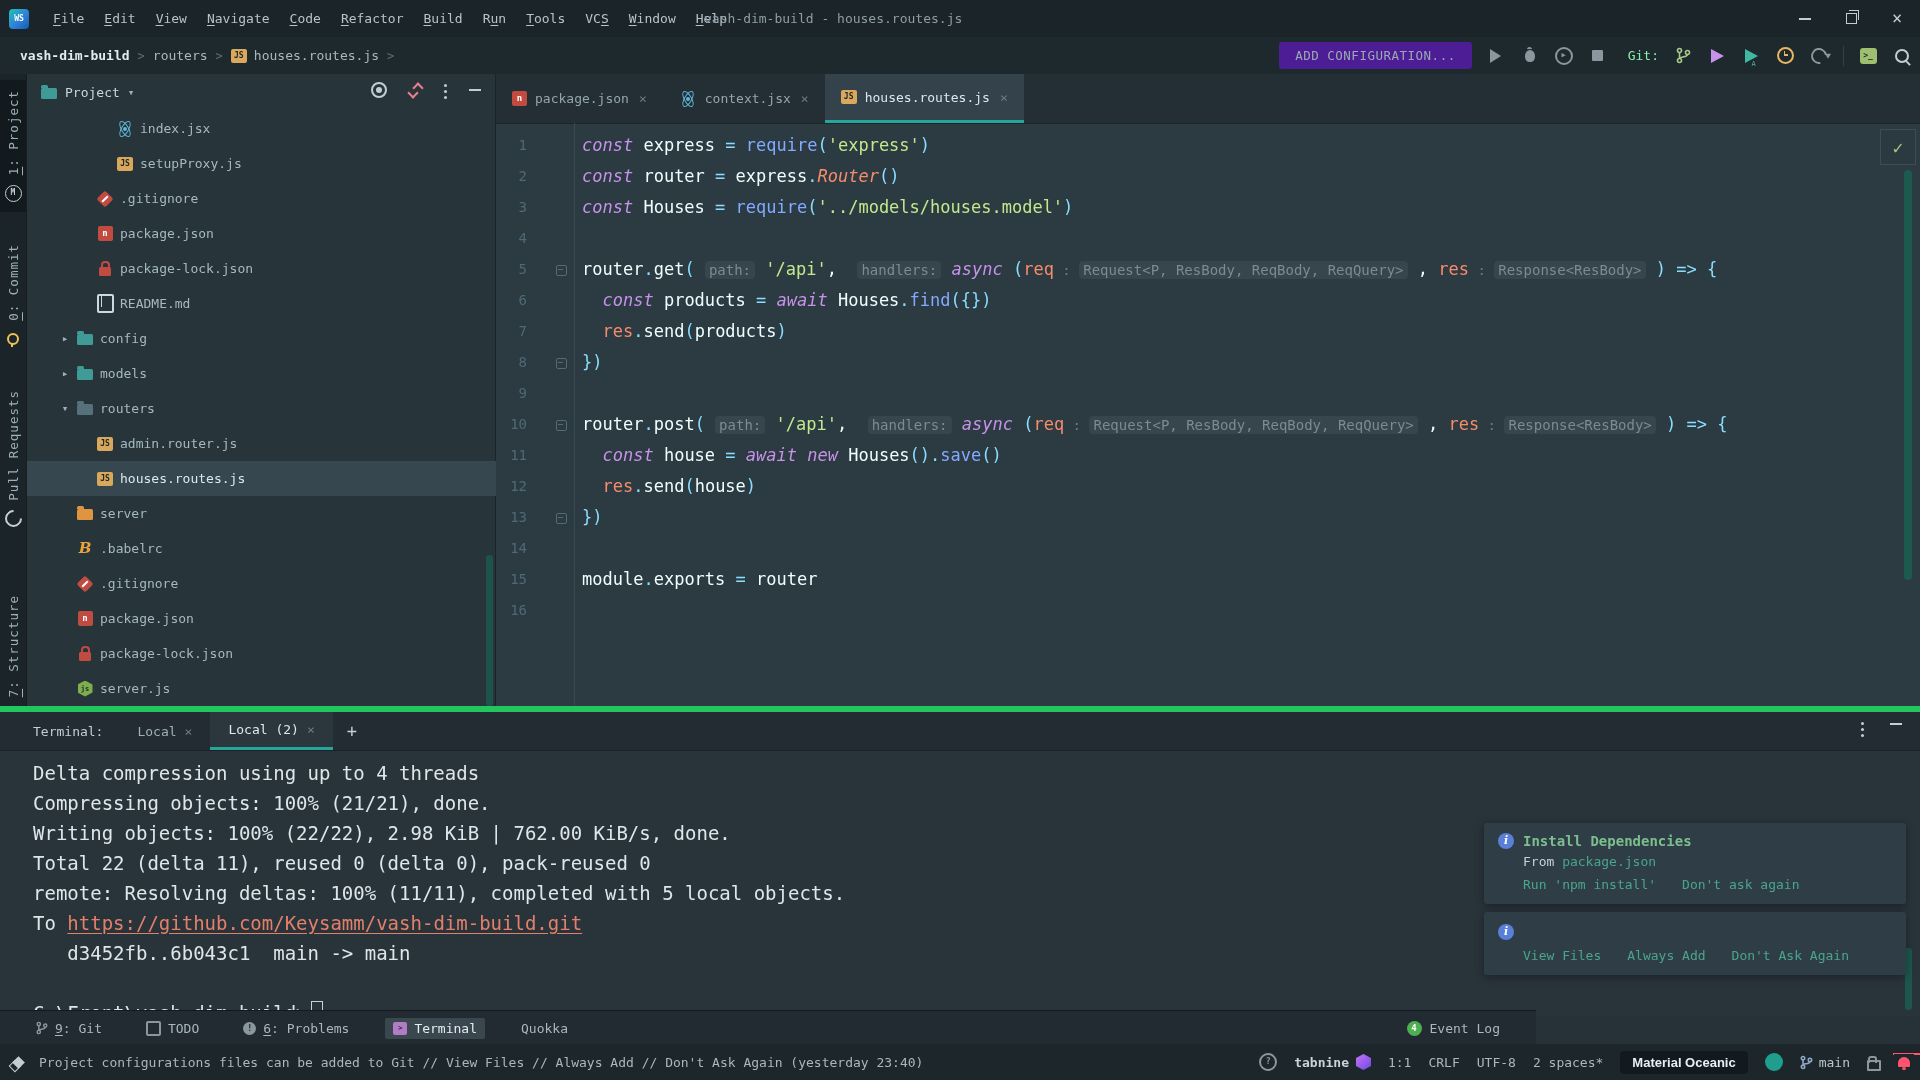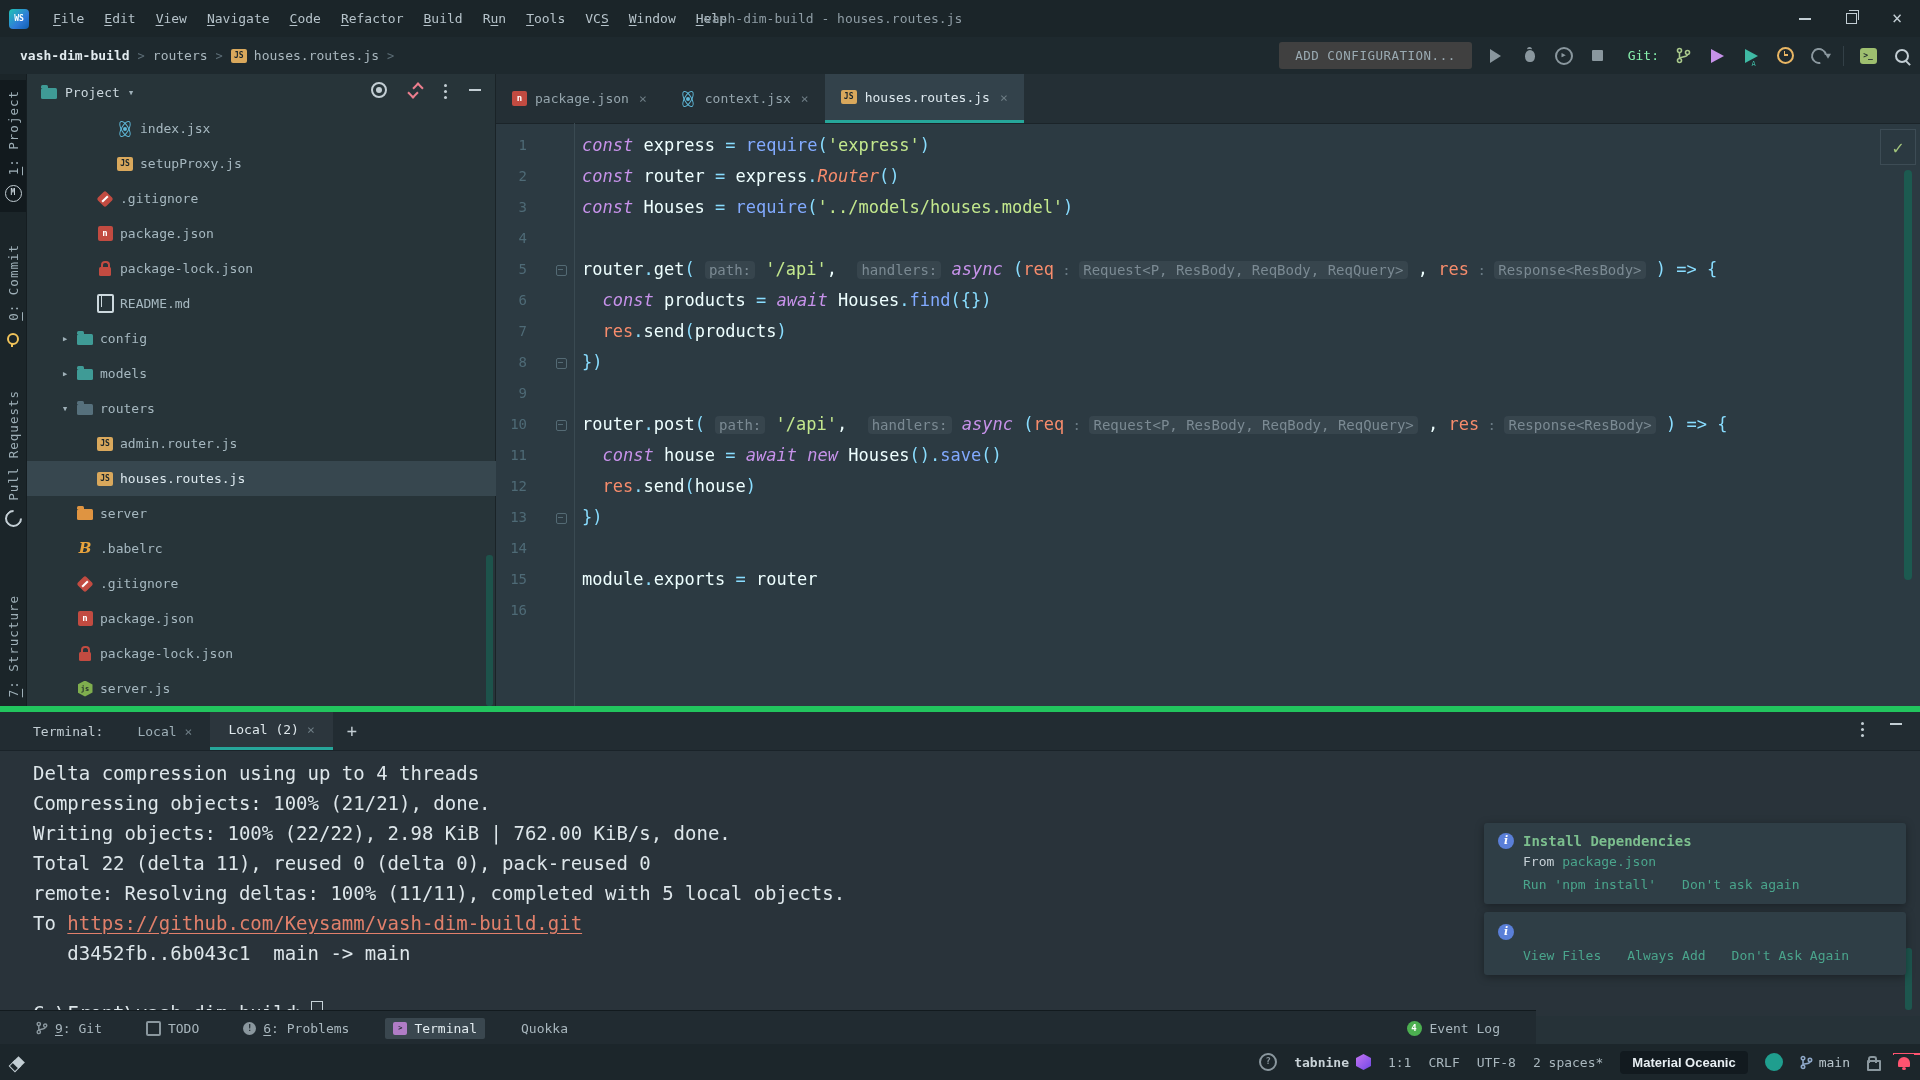--- a/index.html
+++ b/index.html
@@ -24,21 +24,21 @@
   .ic-restore::before{content:"";position:absolute;left:2px;top:-4px;width:9px;height:9px;border:1.5px solid #C3CED4;border-bottom:none;border-left:none;}
   .ic-close{font-size:17px;line-height:17px;color:#C3CED4;}
 
   
   #toolbar{position:absolute;left:0;top:37px;width:1920px;height:37px;background:#1E292E;
            display:flex;align-items:center;border-bottom:1px solid #151d21;}
   #breadcrumbs{display:flex;align-items:center;margin-left:20px;font-size:13px;color:#A9B7BE;}
   .crumb-sep{color:#5C6D76;margin:0 8px;font-size:12px;}
   .crumb-b{font-weight:bold;color:#E2EBEF;}
   #toolbar-right{position:absolute;right:8px;top:0;height:37px;display:flex;align-items:center;gap:14px;}
-  #add-config{background:#404040;color:#9AAAB2;font-size:12.5px;padding:6px 16px;border-radius:3px;letter-spacing:.5px;}
+  #add-config{background:#4c1d95;color:#9AAAB2;font-size:12.5px;padding:6px 16px;border-radius:3px;letter-spacing:.5px;}
   .tbico{display:flex;align-items:center;justify-content:center;width:20px;height:20px;}
   .ic-play{width:0;height:0;border-left:11px solid #8A979E;border-top:7px solid transparent;border-bottom:7px solid transparent;}
   .ic-bug{width:10px;height:12px;background:#8A979E;border-radius:50% 50% 45% 45%;position:relative;}
   .ic-bug::before{content:"";position:absolute;top:-3px;left:2px;width:5px;height:3px;border-top:2px solid #8A979E;border-radius:50%;}
   .ic-cov{width:14px;height:14px;border:2px solid #8A979E;border-radius:50%;color:#8A979E;font-size:7px;line-height:13px;text-align:center;}
   .ic-stop{width:11px;height:11px;background:#8A979E;border-radius:1px;}
   #git-label{font-size:13px;color:#86efac;margin-left:6px;}
   .ic-clock{width:13px;height:13px;border:2px solid #E9B664;border-radius:50%;position:relative;}
   .ic-clock::after{content:"";position:absolute;left:5px;top:2px;width:1.5px;height:5px;background:#E9B664;}
   .ic-clock::before{content:"";position:absolute;left:5px;top:5px;width:4px;height:1.5px;background:#E9B664;}
@@ -588,20 +588,21 @@
         </div>
       </div>
     <div id="event-log">
       <div class="ic-evt">4</div>
       <span>Event Log</span>
     </div>
   </div>
 
   <div id="statusbar">
     <div class="ic-layers"></div>
+    <span id="status-msg">Project configurations files can be added to Git // View Files // Always Add // Don't Ask Again (yesterday 23:40)</span>
     <div id="status-right">
       <div class="ic-gearq">?</div>
       <div id="tabnine-wrap">
         <span>tabnine</span>
         <div class="ic-hex"></div>
       </div>
       <span>1:1</span>
       <span>CRLF</span>
       <span>UTF-8</span>
       <span>2 spaces*</span>

